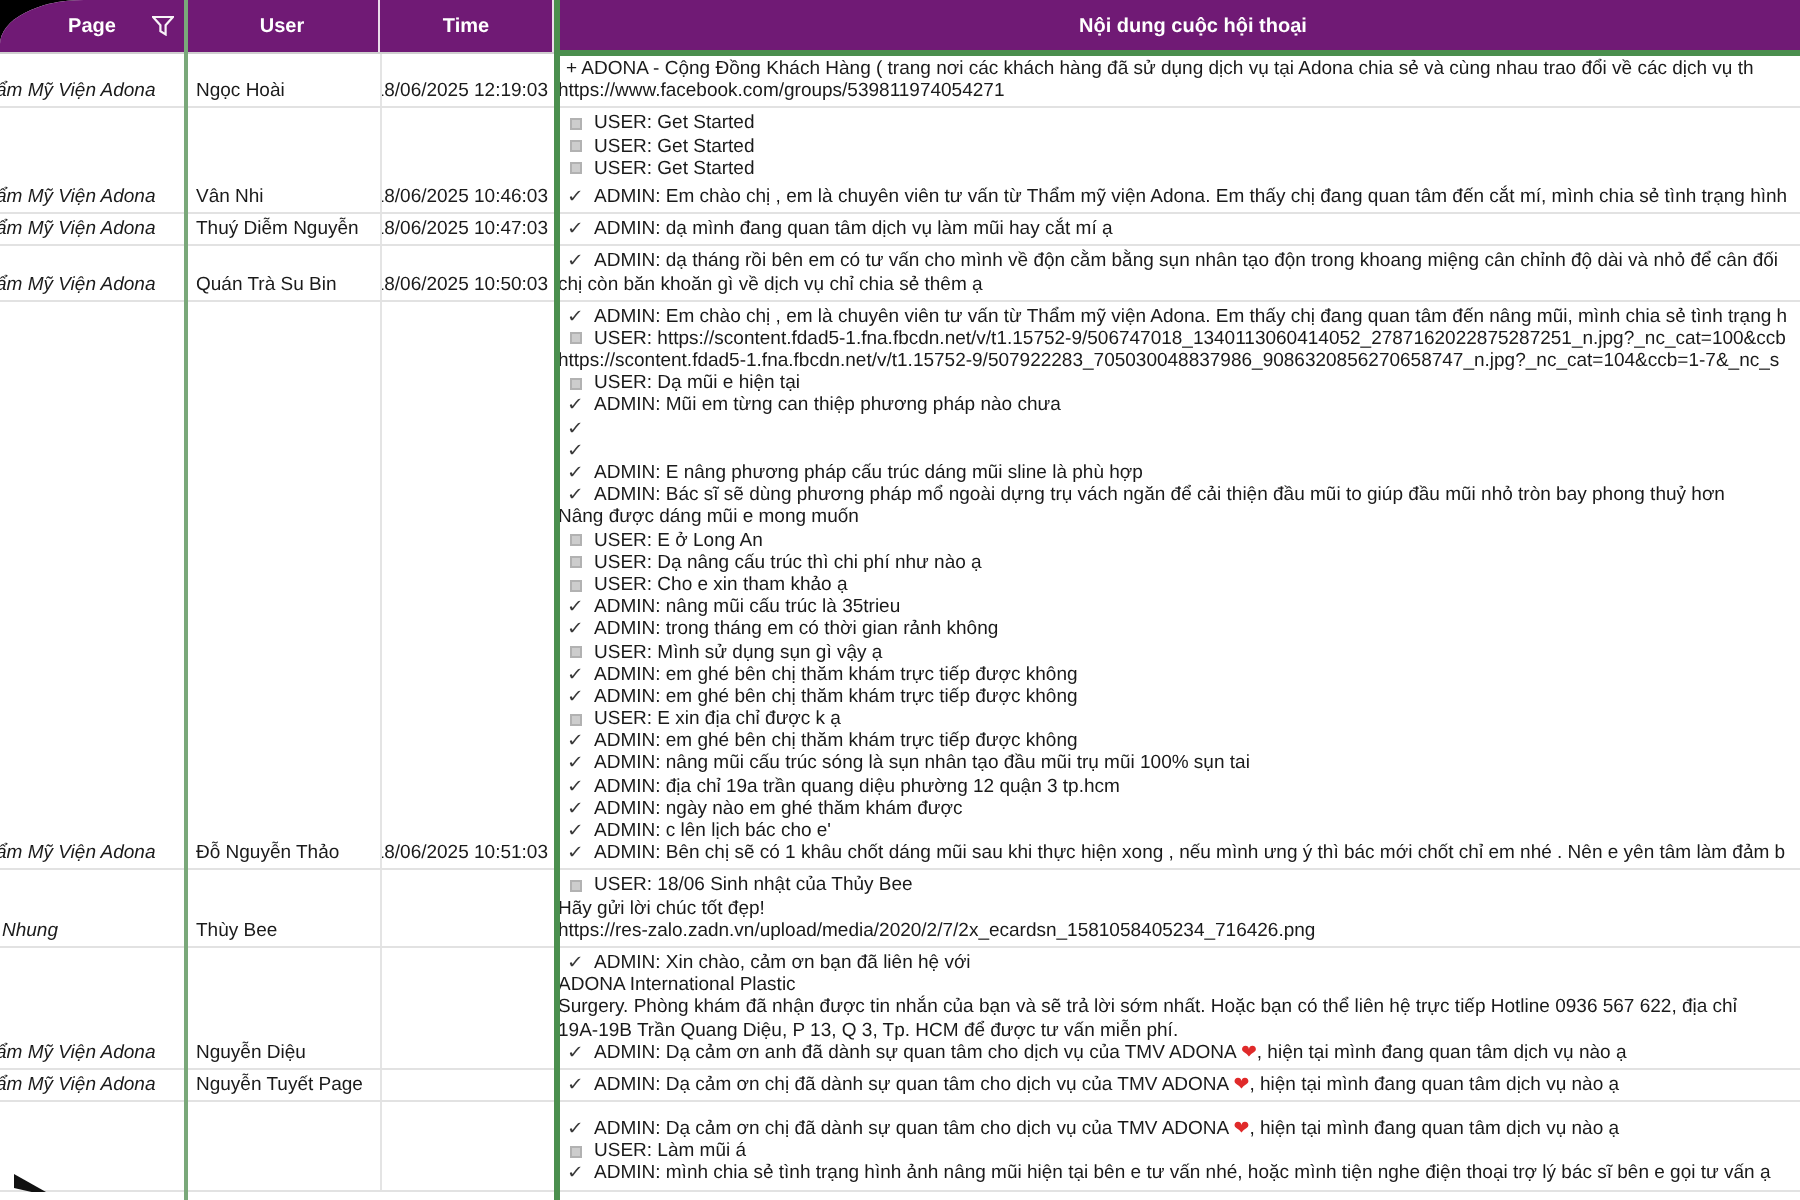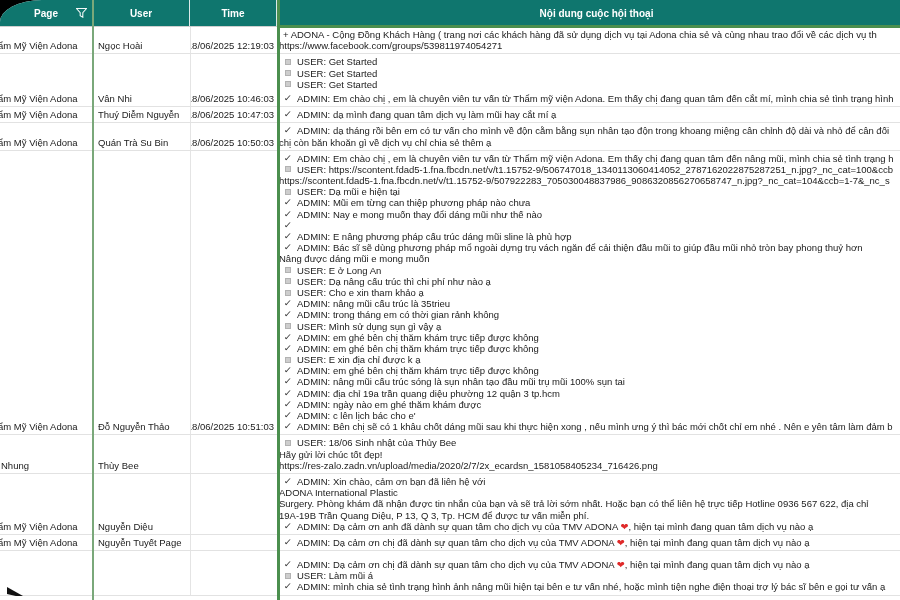--- a/index.html
+++ b/index.html
@@ -7,40 +7,40 @@
     width:900px;height:600px;overflow:hidden;background:#000;
     font-family:"Liberation Sans","DejaVu Sans",sans-serif;
     -webkit-font-smoothing:antialiased;
   }
   .sheet{
     position:relative;width:900px;height:600px;background:#fff;
     border-top-left-radius:42px 22px;overflow:hidden;z-index:1;
   }
   
   .hrow{
-    display:flex;height:26px;background:#0f766e;color:#fff;
+    display:flex;height:26px;background:#701a75;color:#fff;
     font-size:10px;font-weight:bold;position:relative;z-index:2;
     border-bottom:1px solid #cfcfcf;
   }
   .hcell{
     display:flex;align-items:center;justify-content:center;
     position:relative;box-sizing:border-box;
     border-right:1px solid rgba(255,255,255,.85);
   }
   .h-page{width:93px;}
   .h-user{width:97px;}
   .h-time{width:87px;}
   .h-content{flex:1;border-right:none;margin-left:16px;}
   .filter-ic{position:absolute;right:5px;top:8px;opacity:.95;}
   
   .rows{position:relative;z-index:1;}
   .row{display:flex;border-bottom:1px solid #e2e2e2;}
   .cell{box-sizing:border-box;display:flex;align-items:flex-end;
         overflow:hidden;color:#1a1a1a;font-size:9.5px;padding-bottom:2px;}
-  .c-page{width:93px;padding-left:2px;}
+  .c-page{width:93px;padding-left:2px;font-style:italic;}
   .c-user{width:97px;padding-left:4px;border-left:1px solid #eee;}
   .c-time{width:87px;justify-content:flex-end;padding-right:3px;border-left:1px solid #e4e4e4;}
   .c-content{flex:1;display:block;padding:2px 0 2px 0;overflow:hidden;}
   .cl{height:11.2px;line-height:11.2px;white-space:nowrap;display:flex;align-items:center;}
   .cl .tx{font-size:9.5px;color:#1a1a1a;}
   .ic-slot{width:9px;margin-left:6px;margin-right:5px;flex:none;
            display:flex;align-items:center;justify-content:center;}
   .ic-check{font-size:9px;color:#3a3a3a;transform:scaleX(1.15);}
   .ic-square{width:6px;height:6px;background:#cdcdcd;border:1px solid #b2b2b2;box-sizing:border-box;}
   .ind{width:6px;flex:none;}
@@ -215,21 +215,20 @@
           <div class="cl">
             <span class="ic-slot">
               <span class="ic-check">✓</span>
             </span>
             <span class="tx">ADMIN: Mũi em từng can thiệp phương pháp nào chưa</span>
           </div>
           <div class="cl">
             <span class="ic-slot">
               <span class="ic-check">✓</span>
             </span>
-            <span class="tx">ADMIN: Nay e mong muốn thay đổi dáng mũi như thế nào</span>
           </div>
           <div class="cl">
             <span class="ic-slot">
               <span class="ic-check">✓</span>
             </span>
           </div>
           <div class="cl">
             <span class="ic-slot">
               <span class="ic-check">✓</span>
             </span>

